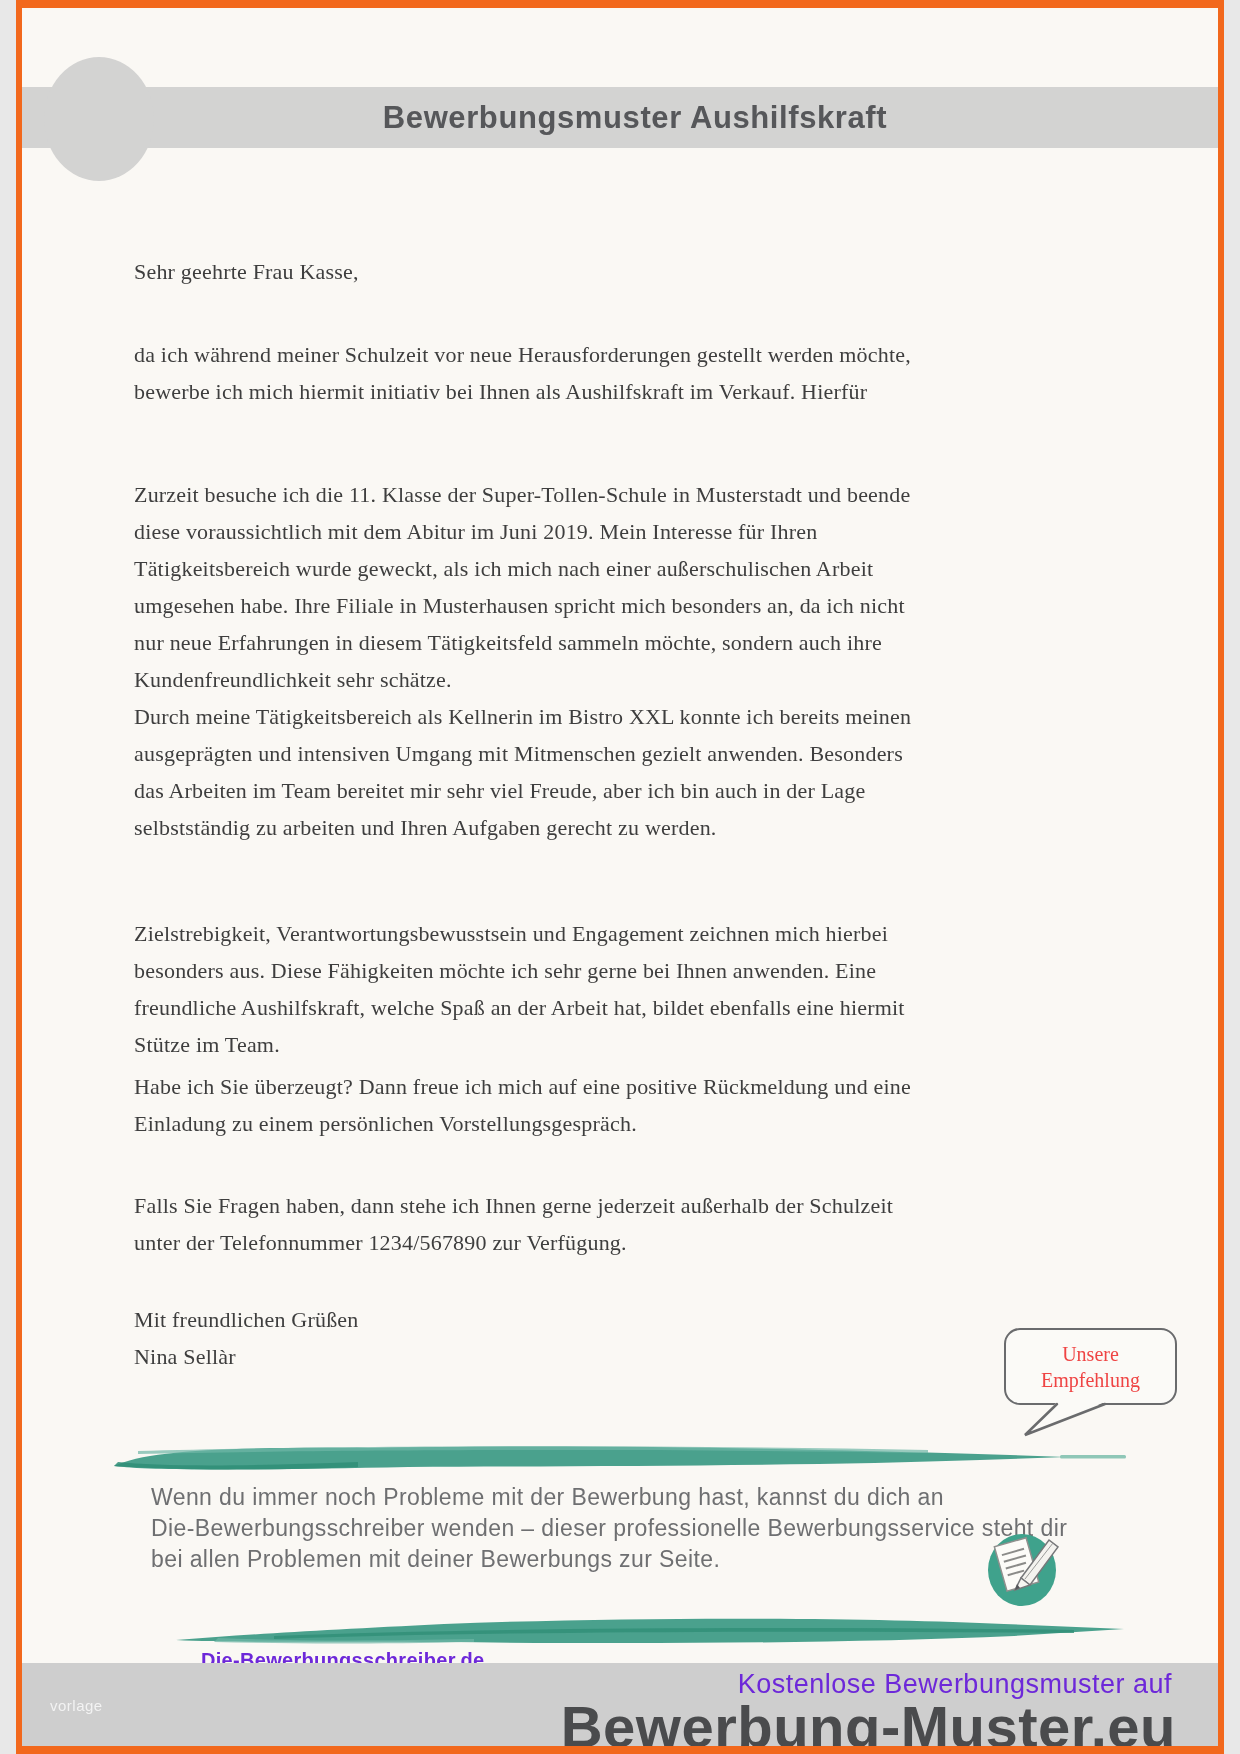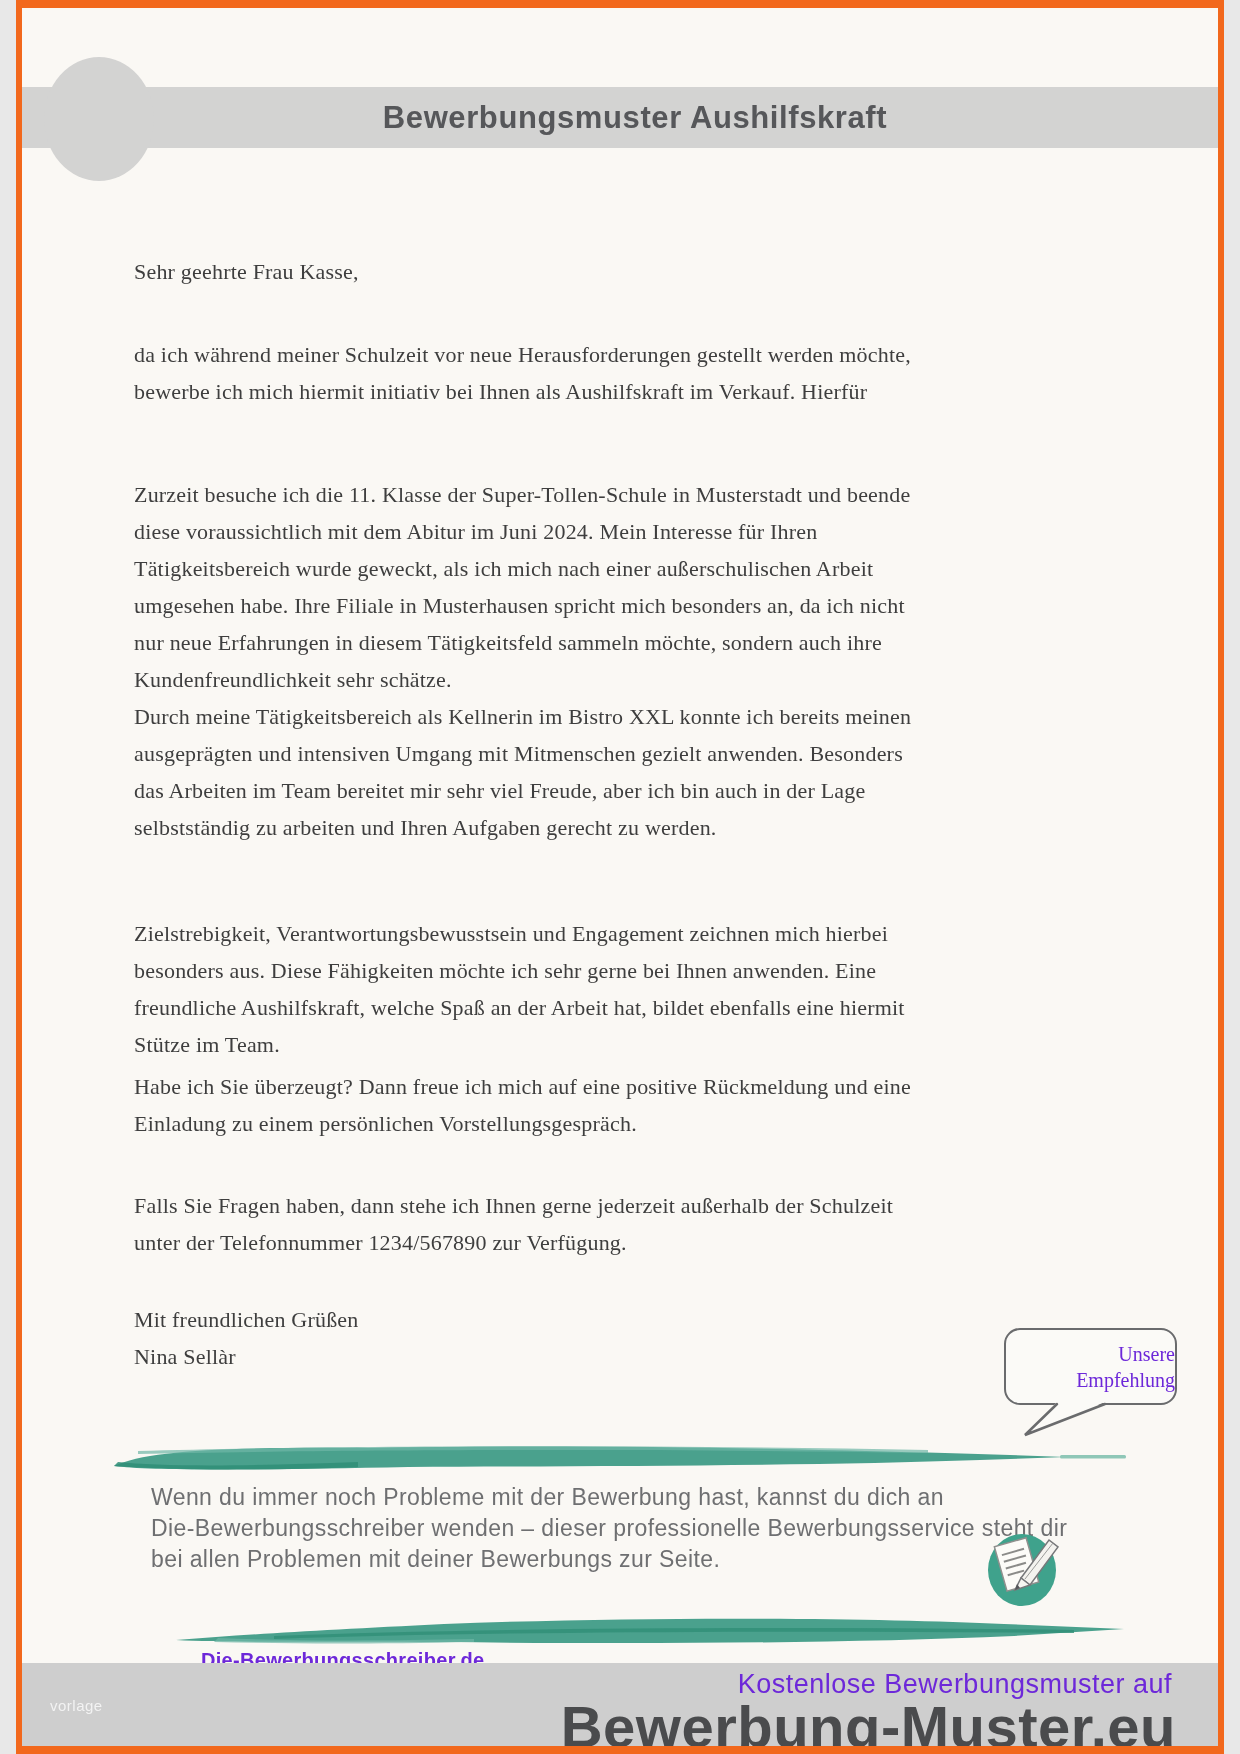--- a/index.html
+++ b/index.html
@@ -33,21 +33,21 @@
     height:37px;line-height:37px;white-space:nowrap;
     font-size:22px;color:#3E3E3E;letter-spacing:0.2px;
   }
   
   .bubble{
     left:982px;top:1320px;width:173px;height:77px;
     box-sizing:border-box;
     background:#FBFAF7;border:2.5px solid #6A6B6D;border-radius:16px;
     text-align:center;padding-top:11px;
   }
-  .bubble-line{font-size:20px;line-height:26px;color:#6d28d9;text-align:right;}
+  .bubble-line{font-size:20px;line-height:26px;color:#ef4444;}
   .bubble-tail{left:989px;top:1394px;}
   
   .brush-top{left:86px;top:1428px;}
   .brush-bottom{left:152px;top:1600px;}
   
   .advice-line{
     position:absolute;left:129px;white-space:nowrap;
     font-family:"Liberation Sans", sans-serif;
     font-size:23px;letter-spacing:0.4px;color:#6E6F71;
   }
@@ -92,21 +92,21 @@
     <div class="lline">Sehr geehrte Frau Kasse,</div>
   </div>
 
   <div class="lblock" style="top:328px">
     <div class="lline">da ich während meiner Schulzeit vor neue Herausforderungen gestellt werden möchte,</div>
     <div class="lline">bewerbe ich mich hiermit initiativ bei Ihnen als Aushilfskraft im Verkauf. Hierfür</div>
   </div>
 
   <div class="lblock" style="top:468px">
     <div class="lline">Zurzeit besuche ich die 11. Klasse der Super-Tollen-Schule in Musterstadt und beende</div>
-    <div class="lline">diese voraussichtlich mit dem Abitur im Juni 2024. Mein Interesse für Ihren</div>
+    <div class="lline">diese voraussichtlich mit dem Abitur im Juni 2019. Mein Interesse für Ihren</div>
     <div class="lline">Tätigkeitsbereich wurde geweckt, als ich mich nach einer außerschulischen Arbeit</div>
     <div class="lline">umgesehen habe. Ihre Filiale in Musterhausen spricht mich besonders an, da ich nicht</div>
     <div class="lline">nur neue Erfahrungen in diesem Tätigkeitsfeld sammeln möchte, sondern auch ihre</div>
     <div class="lline">Kundenfreundlichkeit sehr schätze.</div>
     <div class="lline">Durch meine Tätigkeitsbereich als Kellnerin im Bistro XXL konnte ich bereits meinen</div>
     <div class="lline">ausgeprägten und intensiven Umgang mit Mitmenschen gezielt anwenden. Besonders</div>
     <div class="lline">das Arbeiten im Team bereitet mir sehr viel Freude, aber ich bin auch in der Lage</div>
     <div class="lline">selbstständig zu arbeiten und Ihren Aufgaben gerecht zu werden.</div>
   </div>
 

